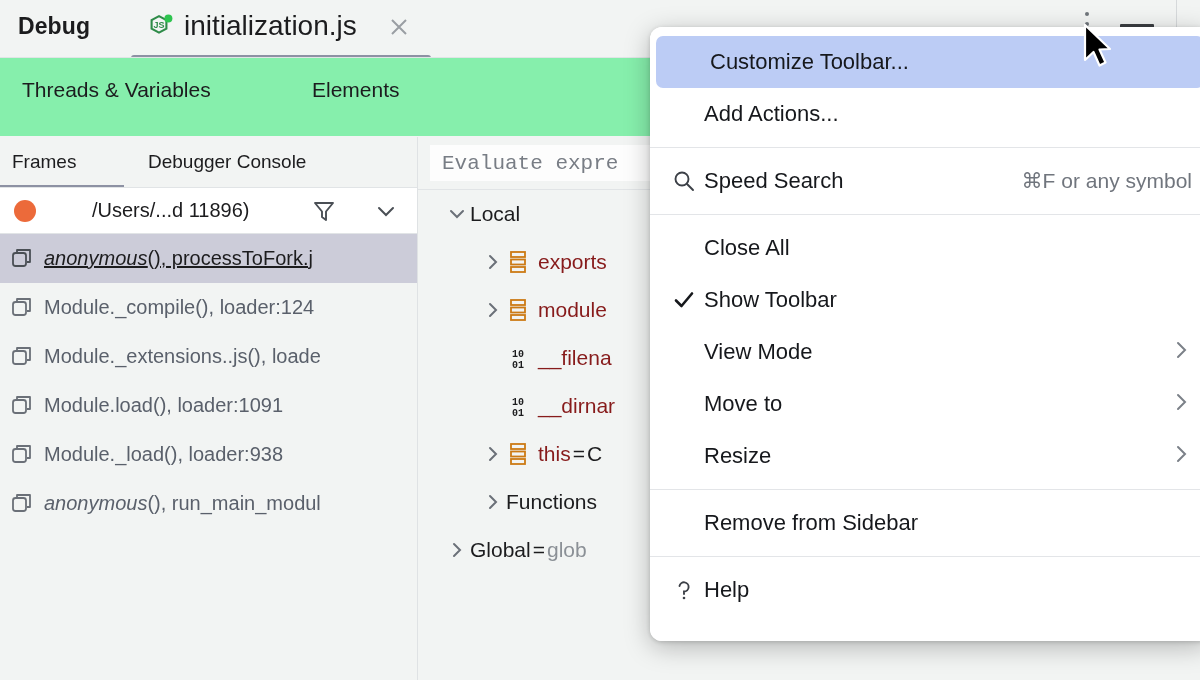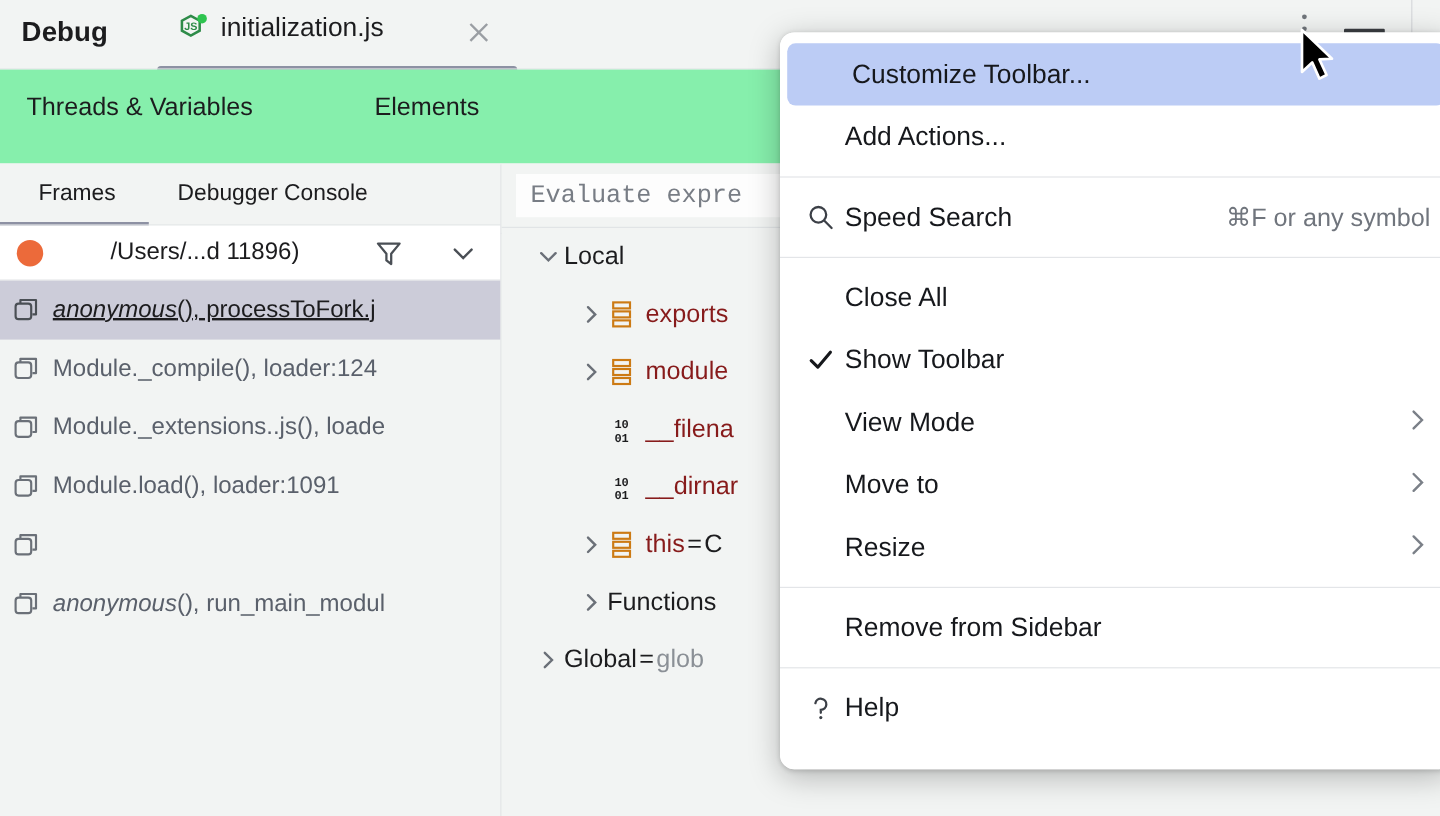--- a/index.html
+++ b/index.html
@@ -19,21 +19,21 @@
   .header-title {
     position: absolute; left: 18px; top: 13px;
     font-size: 23px; font-weight: bold; color: #1c1c1e;
     letter-spacing: .1px;
   }
   .file-tab {
     position: absolute; left: 148px; top: 10px;
     display: flex; align-items: center; gap: 10px;
   }
   .js-icon { width: 26px; height: 26px; position: relative; flex: none; }
-  .file-tab-label { font-size: 22px; color: #1c1c1e; }
+  .file-tab-label { font-size: 28px; color: #1c1c1e; }
   .tab-close {
     position: absolute; left: 388px; top: 16px;
     width: 22px; height: 22px; color: #9a9ea3;
   }
   .tab-underline {
     position: absolute; left: 131px; top: 55px; width: 300px; height: 6px;
     background: #8d91a3; border-radius: 3px;
   }
   .header-sep {
     position: absolute; left: 0; top: 57px; width: 1200px; height: 1px;
@@ -81,21 +81,21 @@
   }
 
   
   .frames-panel {
     position: absolute; left: 0; top: 137px; width: 417px; height: 543px;
     background: #f2f4f3;
   }
   .subtab {
     position: absolute; top: 14px; font-size: 19px; color: #1c1c1e;
   }
-  .subtab.frames { left: 32px; text-align: right; }
+  .subtab.frames { left: 12px; text-align: right; }
   .subtab.console { left: 148px; }
   .subtab-underline {
     position: absolute; left: 0; top: 48px; width: 124px; height: 4px;
     background: #8d91a3;
   }
   .subtab-sep {
     position: absolute; left: 0; top: 50px; width: 417px; height: 1px;
     background: #e1e4e6;
   }
   .thread-row {
@@ -327,20 +327,21 @@
         </span>
         <span class="frame-label">Module.load(), loader:1091</span>
       </div>
       <div class="frame-item">
         <span class="frame-icon">
           <svg width="24" height="24" viewBox="0 0 24 24">
             <rect x="3" y="6" width="13" height="13" rx="2.5" fill="none" stroke="#6b7078" stroke-width="1.8"></rect>
             <path d="M7 6 L7 3 L20 3 L20 15 L17 15" fill="none" stroke="#6b7078" stroke-width="1.8" stroke-linejoin="round"></path>
           </svg>
         </span>
+        <span class="frame-label">Module._load(), loader:938</span>
       </div>
       <div class="frame-item">
         <span class="frame-icon">
           <svg width="24" height="24" viewBox="0 0 24 24">
             <rect x="3" y="6" width="13" height="13" rx="2.5" fill="none" stroke="#6b7078" stroke-width="1.8"></rect>
             <path d="M7 6 L7 3 L20 3 L20 15 L17 15" fill="none" stroke="#6b7078" stroke-width="1.8" stroke-linejoin="round"></path>
           </svg>
         </span>
         <span class="frame-label">
           <em>anonymous</em><span>(), run_main_modul</span>

